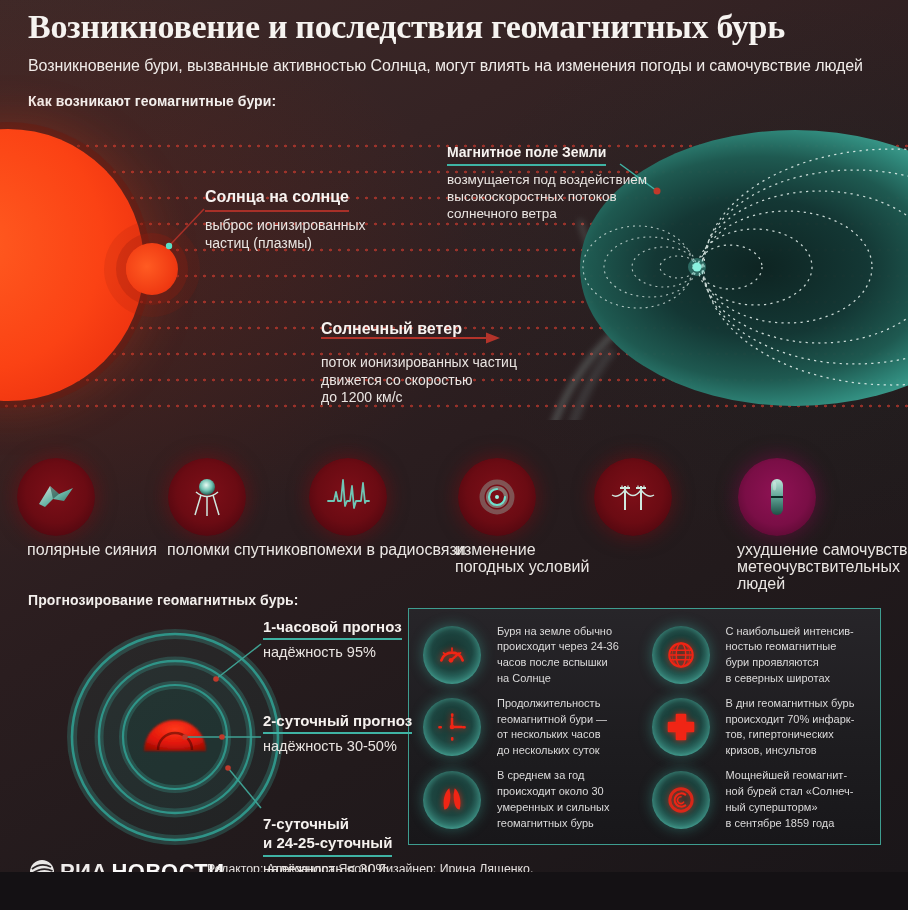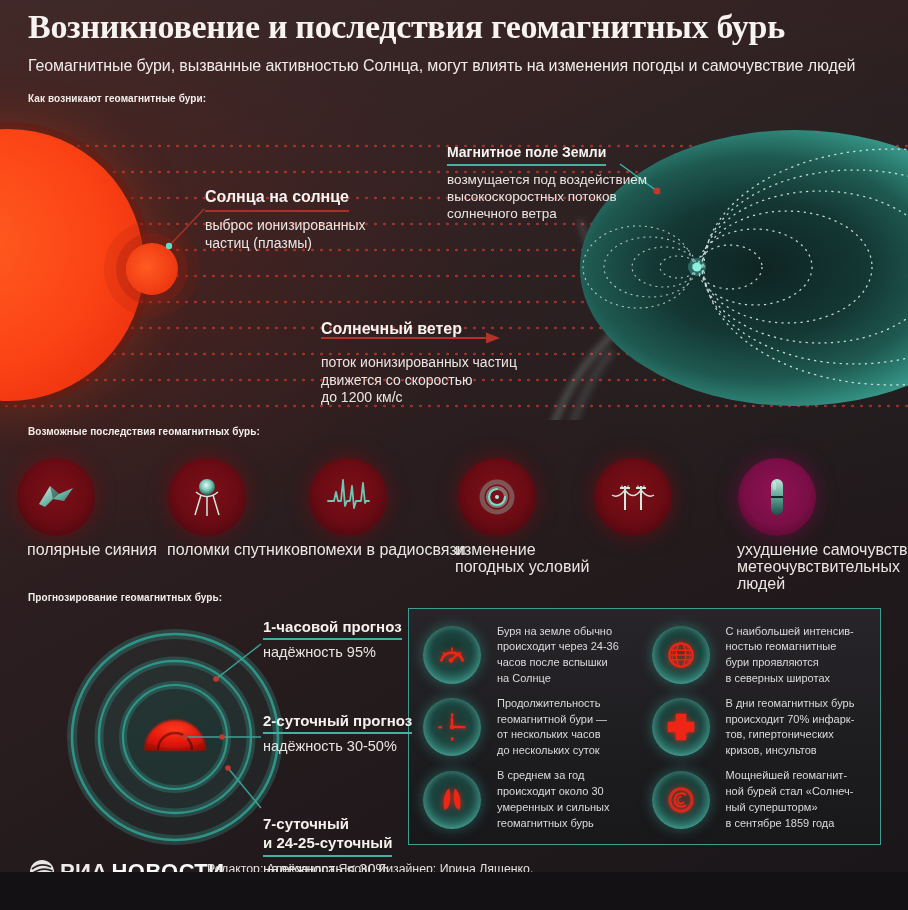--- a/index.html
+++ b/index.html
@@ -9,21 +9,21 @@
     background:
       radial-gradient(620px 420px at 40px 270px, rgba(130,32,16,.28), rgba(0,0,0,0) 70%),
       radial-gradient(520px 380px at 810px 270px, rgba(18,52,48,.18), rgba(0,0,0,0) 72%),
       linear-gradient(152deg,#3e2928 0%,#352324 26%,#2a1d1f 50%,#221a1c 70%,#1a1619 100%);
   }
   .abs{position:absolute;}
   .preline{white-space:pre;}
   
   .title{left:28px;top:8px;font-family:"Liberation Serif",serif;font-weight:700;font-size:34px;letter-spacing:-.3px;color:#f6f3f0;}
   .subtitle{left:28px;top:57px;font-size:16px;color:#f0ebe8;letter-spacing:-.1px;}
-  .sec-h{font-size:10px;font-weight:bold;color:#f3efec;letter-spacing:.1px;}
+  .sec-h{font-size:14px;font-weight:bold;color:#f3efec;letter-spacing:.1px;}
   
   .dots{left:0;top:128px;width:908px;height:282px;z-index:1;
     background-image:radial-gradient(circle, rgba(225,62,48,.60) 1.1px, rgba(225,62,48,0) 1.7px);
     background-size:9px 26px;background-position:2px 5px;}
   .sun{left:-128px;top:129px;width:272px;height:272px;border-radius:50%;z-index:2;
     background:radial-gradient(circle at 38% 42%, #ff5b20 0%, #fb4214 55%, #ef3410 78%, #cf2a0d 100%);
     box-shadow:0 0 0 7px rgba(110,20,10,.38), 0 0 46px 10px rgba(255,70,25,.22);}
   .sun-flare{left:126px;top:243px;width:52px;height:52px;border-radius:50%;z-index:2;
     background:radial-gradient(circle at 40% 45%, #ff5b22 0%, #ef3811 70%, #b9270c 100%);
     box-shadow:0 0 0 10px rgba(150,30,15,.28), 0 0 0 22px rgba(150,30,15,.14);}
@@ -67,21 +67,21 @@
   .logo .nov{font-size:22px;font-weight:bold;color:#fbfafa;letter-spacing:.4px;}
   .credits{left:207px;top:862px;font-size:12.3px;line-height:15px;color:#e3dfdd;z-index:3;}
   .glyph-red{filter:drop-shadow(0 0 3px rgba(255,45,22,.75));}
 </style>
 </head>
 <body>
 
 <div class="stage">
 
   <div class="abs title">Возникновение и последствия геомагнитных бурь</div>
-  <div class="abs subtitle">Геомагнитные бури, вызванные активностью Солнца, могут влиять на изменения погоды и самочувствие людей</div>
+  <div class="abs subtitle">Возникновение бури, вызванные активностью Солнца, могут влиять на изменения погоды и самочувствие людей</div>
   <div class="abs sec-h" style="left:28px;top:93px;">Как возникают геомагнитные бури:</div>
 
   <div class="abs dots"></div>
   <div class="abs sun"></div>
   <div class="abs sun-flare"></div>
 
   <svg class="abs magneto" viewBox="0 0 388 292">
     <defs>
       <radialGradient id="mag" cx="42%" cy="50%" r="62%">
         <stop offset="0%" stop-color="#0d2422"></stop>
@@ -138,21 +138,20 @@
 высокоскоростных потоков
 солнечного ветра</div>
   </div>
   <div class="abs lbl lbl-wind">
     <span class="t">Солнечный ветер</span>
     <div class="d preline">поток ионизированных частиц
 движется со скоростью
 до 1200 км/с</div>
   </div>
 
-  <div class="abs sec-h" style="left:28px;top:426px;">Возможные последствия геомагнитных бурь:</div>
 
   <div class="abs cq-icon" style="left:17px;">
     <svg width="46" height="46" viewBox="0 0 46 46">
       <defs>
           <linearGradient id="aur" x1="0" y1="0" x2="1" y2="1">
         <stop offset="0%" stop-color="#dff5ec"></stop>
             <stop offset="55%" stop-color="#63baa9"></stop>
             <stop offset="100%" stop-color="#1e5f54"></stop>
           </linearGradient>
         </defs>

